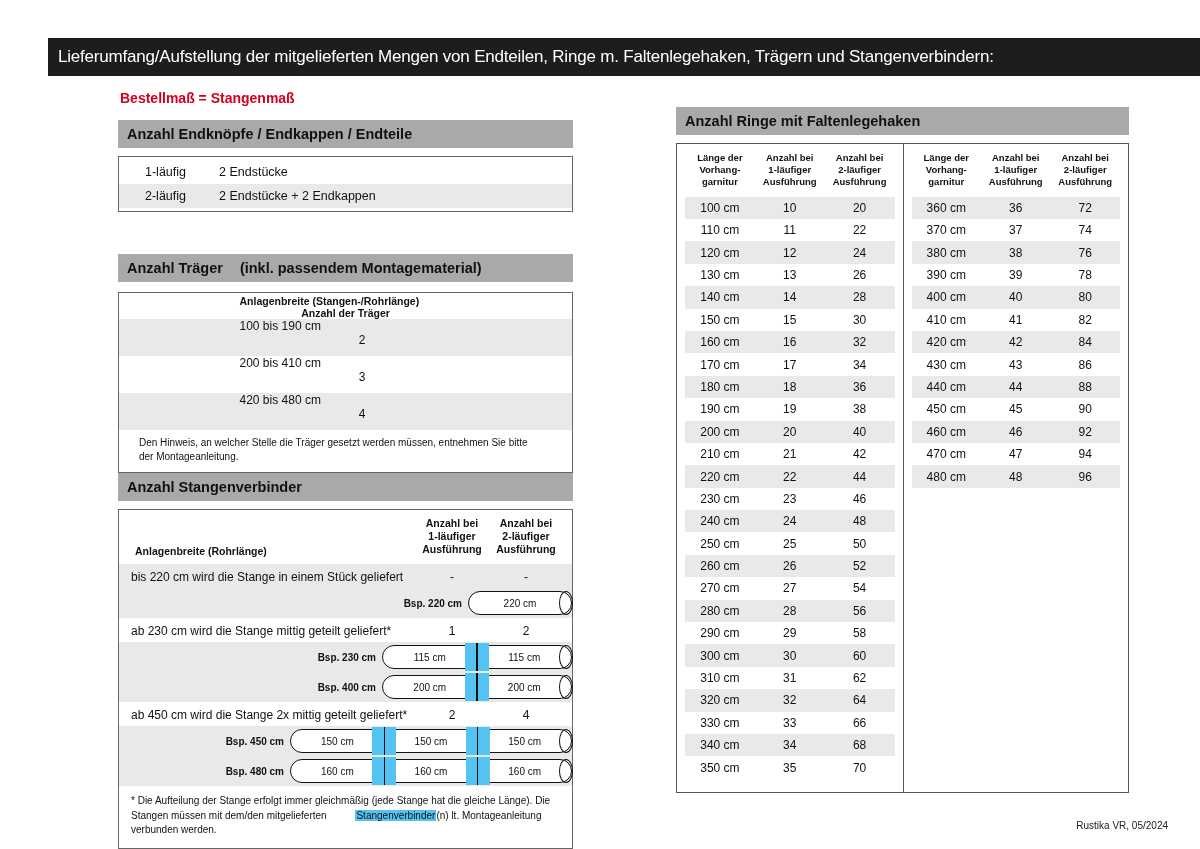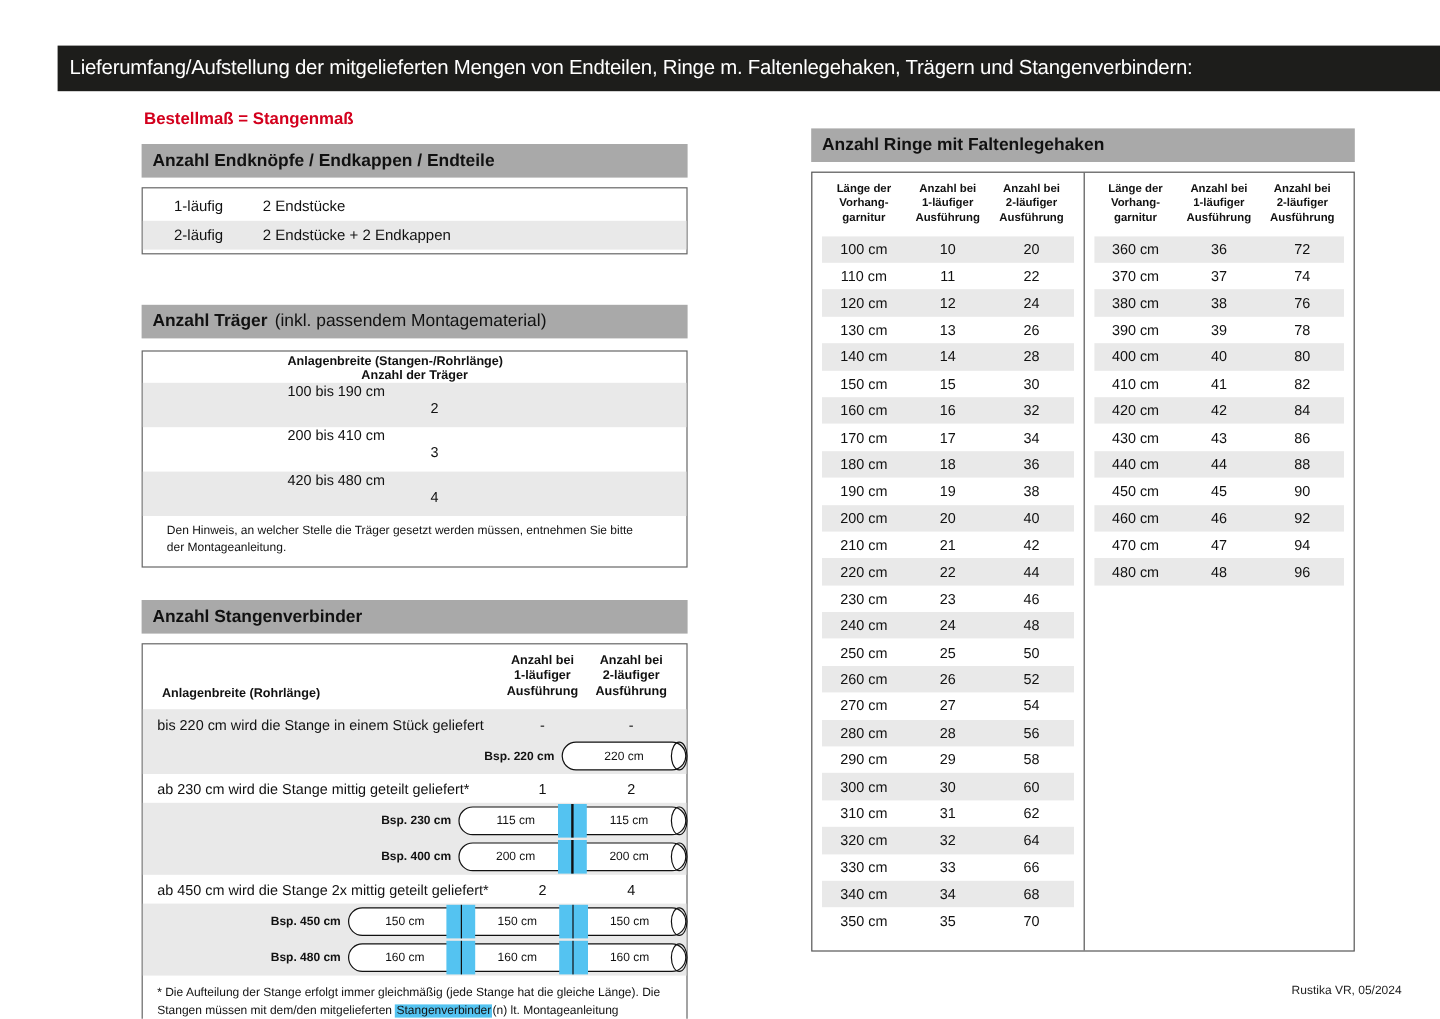--- a/index.html
+++ b/index.html
@@ -23,23 +23,23 @@
   .col-left { position: absolute; left: 118px; top: 90px; width: 455px; }
   .col-right { position: absolute; left: 676px; top: 107px; width: 453px; }
 
   .red-note { color: var(--accent-red, #d3001d); font-weight: bold; font-size: 14px; margin: 0 0 14px 2px; }
 
   .section-bar {
     background: var(--header-gray, #a9a9a9);
     height: 28px; display: flex; align-items: center;
     padding-left: 9px; font-size: 14.5px; font-weight: bold;
   }
-  .section-bar .normal { font-weight: normal; margin-left: 6px; }
+  .section-bar .normal { font-weight: bold; margin-left: 17px; }
   .mt1 { margin-top: 42px; }
-  .mt2 { margin-top: 27px; }
+  .mt2 { }
 
   .box { border: 1px solid #666; background: #fff; }
 
   
   .endteile { margin-top: 8px; padding: 3px 0; }
   .e-row { display: flex; align-items: center; height: 24px; font-size: 12.5px; }
   .e-label { width: 100px; padding-left: 26px; }
   .endteile .row-even { background: var(--row-shade, #e9e9e9); }
 
   
@@ -77,21 +77,21 @@
     position: absolute; top: -3.5px; width: 24px; height: 28px;
     transform: translateX(-50%); background: var(--highlight-blue, #54c3f1); z-index: 2;
   }
   .conn::after { content: ""; position: absolute; left: 50%; top: 0; bottom: 0; width: 1.5px; margin-left: -0.75px; background: #111; }
   .p50 { left: 50%; } .p33 { left: 33.33%; } .p66 { left: 66.67%; }
   .rod-end {
     position: absolute; right: -2px; top: -1.5px; width: 14px; height: 24px;
     border: 1.5px solid #111; border-radius: 50%; z-index: 1;
   }
   .v-foot { padding: 8px 14px 10px 12px; font-size: 10px; line-height: 1.45; }
-  .hl { background: var(--highlight-blue, #54c3f1); padding: 0 1px; }
+  .hl { background: var(--highlight-blue, #54c3f1); padding: 0 1px; margin-left: 26px; }
 
   
   .rings-box { margin-top: 8px; border: 1px solid #555; height: 650px; display: flex; }
   .ring-table { width: 50%; padding: 8px 8px 0 8px; }
   .ring-table.second { border-left: 1px solid #555; }
   .ring-head { display: flex; margin-bottom: 9px; }
   .rh { flex: 1; text-align: center; font-size: 9.5px; font-weight: bold; white-space: pre-line; line-height: 1.25; }
   .ring-row { display: flex; align-items: center; height: 22.4px; }
   .rc { flex: 1; text-align: center; font-size: 12px; }
   .ring-body .row-odd { background: var(--row-shade, #e9e9e9); }

